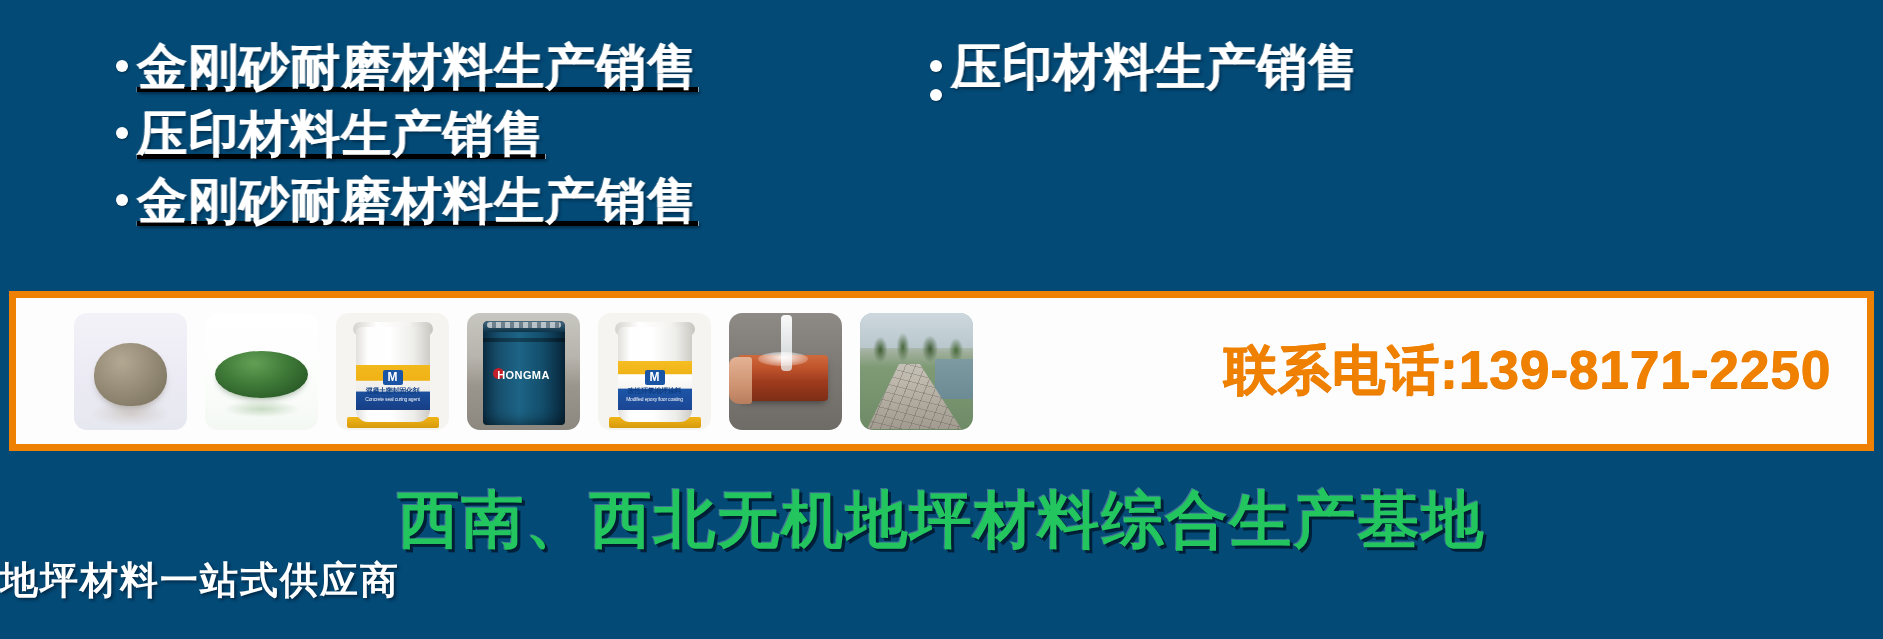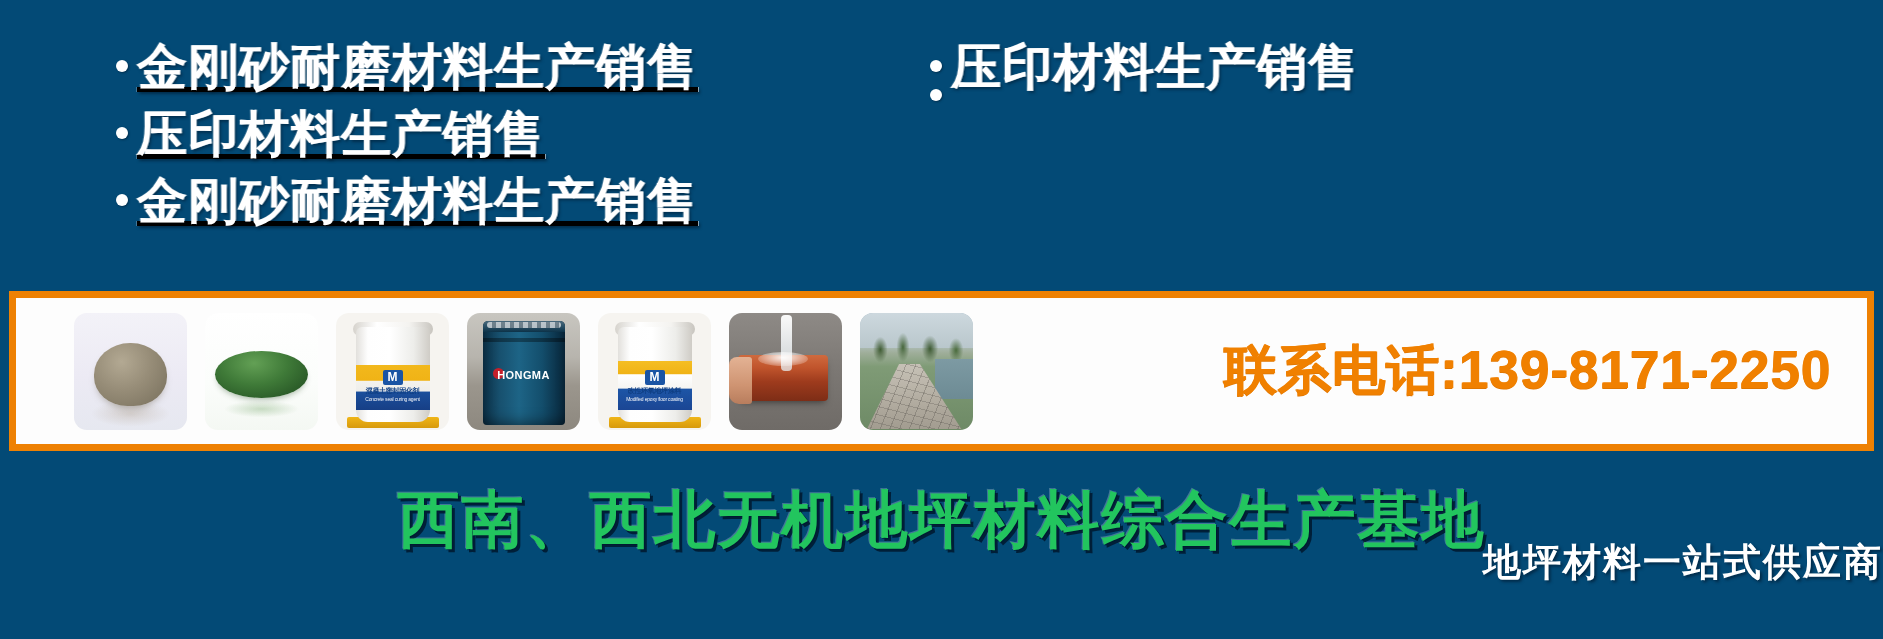--- a/index.html
+++ b/index.html
@@ -262,22 +262,22 @@
     font-size:62px;font-weight:bold;
     letter-spacing:2px;
     white-space:nowrap;
     text-shadow:
       3px 3px 0 rgba(0,24,46,.85),
       1px 1px 0 rgba(0,24,46,.6),
       -1px -1px 0 rgba(255,255,255,.25);
     margin-top: 16px;
   }
   .subline{
-    position:absolute;left:0;top:537px;width:1883px;
-    text-align:right;
+    position:absolute;left:0;top:555px;width:1883px;
+    text-align:left;
     color:#ffffff;
     font-size:38px;font-weight:bold;
     letter-spacing:2px;
     white-space:nowrap;
     text-shadow:2px 2px 3px rgba(0,20,40,.6);
   }
 </style>
 </head>
 <body>
 

